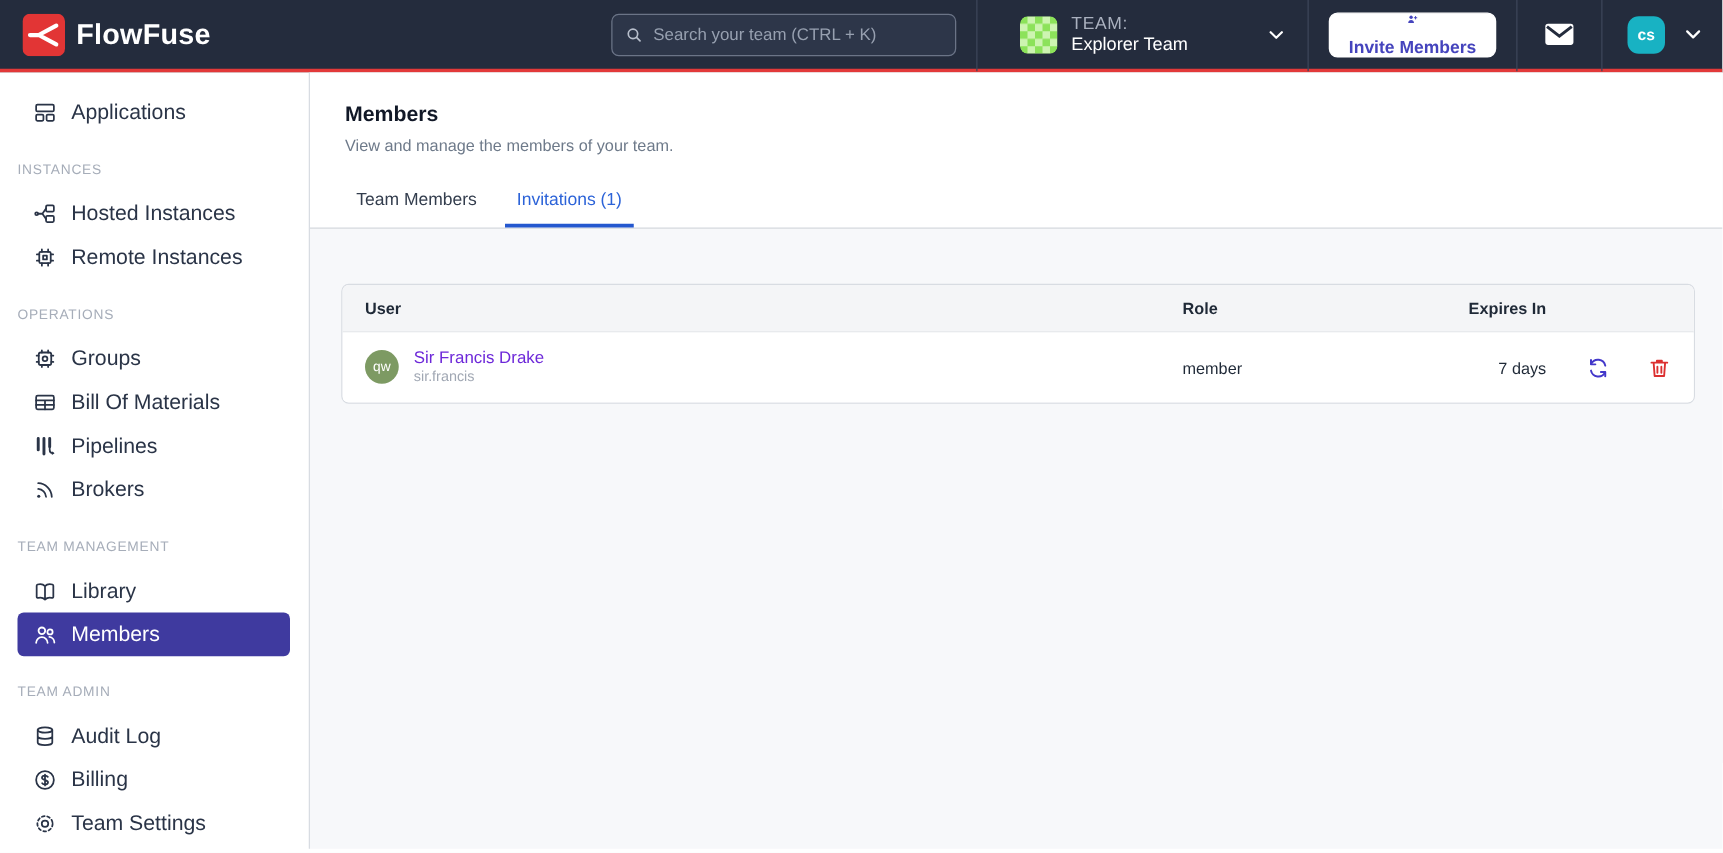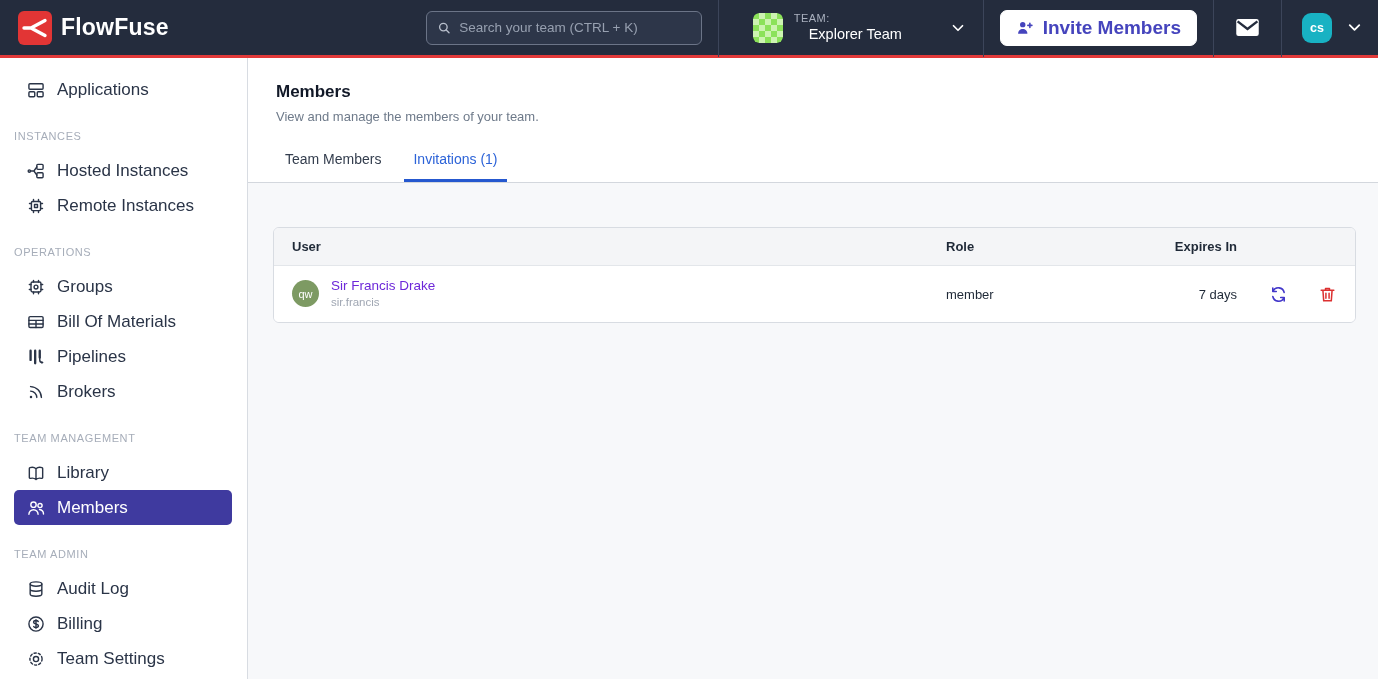--- a/index.html
+++ b/index.html
@@ -19,27 +19,27 @@
   .nav-search input { background:transparent; border:none; outline:none; color:#dfe3ea;
     font-size:13.5px; width:100%; font-family:"Liberation Sans", sans-serif; }
   .nav-search input::placeholder { color:#97a0b0; }
 
   .nav-divider { width:1px; height:58px; background:#3c455a; margin:0 16px; flex:none; }
 
   .team-select { width:214px; display:flex; align-items:center; gap:11px;
     margin-left:18px; cursor:pointer; }
   .team-avatar { width:30px; height:30px; border-radius:6px; display:block; flex:none; }
   .team-text { display:flex; flex-direction:column; line-height:1.25; }
-  .team-label { color:#aab1bf; font-size:11px; letter-spacing:.5px; }
-  .team-name { color:#fff; font-size:14.5px;margin-left:15px; }
+  .team-label { color:#aab1bf; font-size:14px; letter-spacing:.5px; }
+  .team-name { color:#fff; font-size:14.5px; }
   .team-select .chev { margin-left:auto; }
 
   .invite-btn { height:36px; background:#fff; border:1px solid #fff; border-radius:7px;
     display:flex; align-items:center; gap:9px; padding:0 15px; color:#4544bd;
-    font-size:19px; font-weight:700; cursor:pointer; }
+    font-size:14px; font-weight:700; cursor:pointer;flex-direction:column; }
 
   .mail-btn { background:none; border:none; cursor:pointer; display:flex; padding:0 4px; }
 
   .user-menu { display:flex; align-items:center; gap:13px; margin-left:4px; cursor:pointer; }
   .user-avatar { width:30px; height:30px; border-radius:9px; background:#18b2c3;
     color:#fff; font-size:12.5px; font-weight:700; display:flex; align-items:center;
     justify-content:center; }
 
   
   .shell { display:flex; height:621px; }

